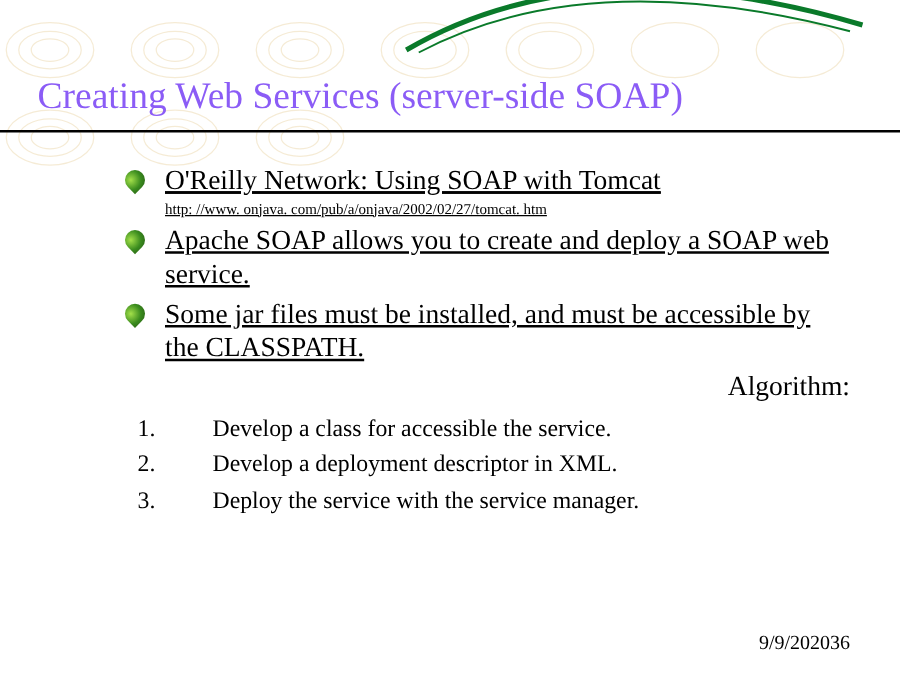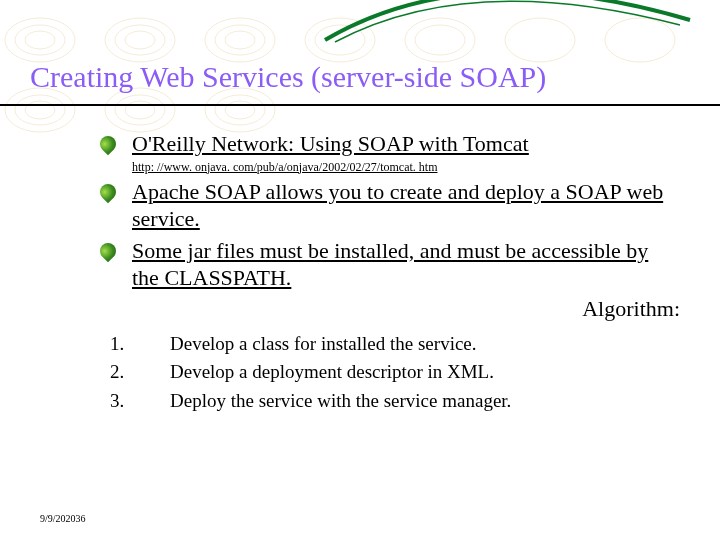--- a/index.html
+++ b/index.html
@@ -98,22 +98,22 @@
   .num {
     width: 60px;
     flex: 0 0 60px;
   }
   .footer {
     position: absolute;
     bottom: 16px;
     left: 40px;
     right: 40px;
     display: flex;
-    justify-content: flex-start;
-    font-size: 10px;
+    justify-content: flex-end;
+    font-size: 16px;
     color: #000;
   }
 </style>
 </head>
 <body>
 
 <div class="bg-pattern">
   <svg viewBox="0 0 720 150" preserveAspectRatio="none">
     <g stroke="#d4a84a" stroke-width="1" fill="none" opacity="0.9">
       <ellipse cx="40" cy="40" rx="35" ry="22"></ellipse>
@@ -166,21 +166,21 @@
     <li>
       <span>Some jar files must be installed, and must be accessible by the CLASSPATH.</span>
     </li>
   </ul>
 
   <div class="algorithm-label">Algorithm:</div>
 
   <ol class="numbered">
     <li>
       <span class="num">1.</span>
-      <span>Develop a class for installed the service.</span>
+      <span>Develop a class for accessible the service.</span>
     </li>
     <li>
       <span class="num">2.</span>
       <span>Develop a deployment descriptor in XML.</span>
     </li>
     <li>
       <span class="num">3.</span>
       <span>Deploy the service with the service manager.</span>
     </li>
   </ol>

